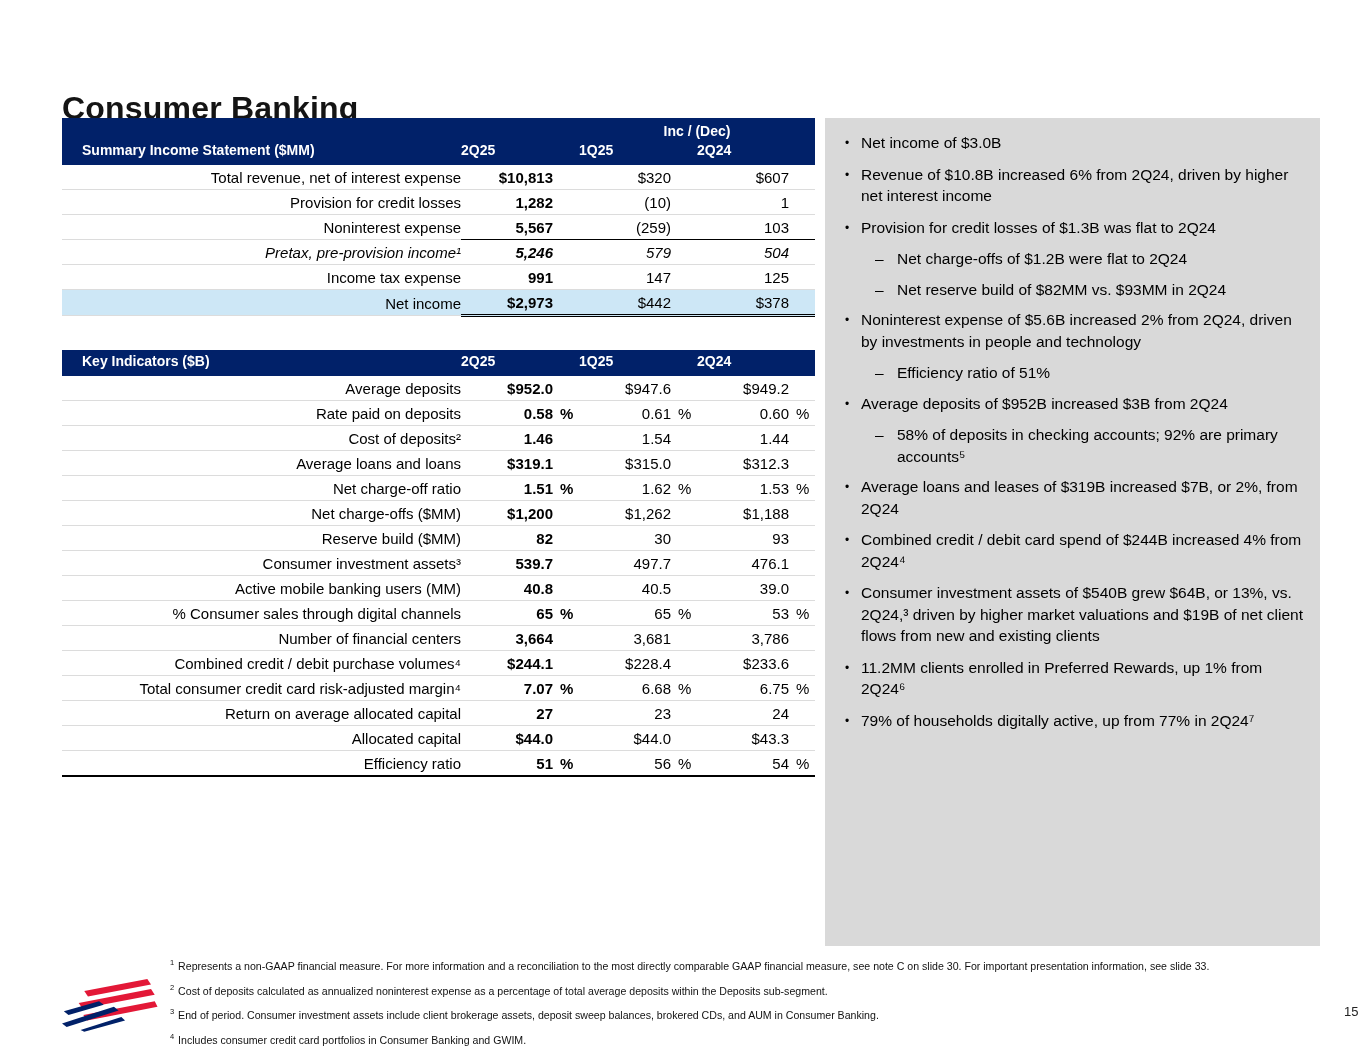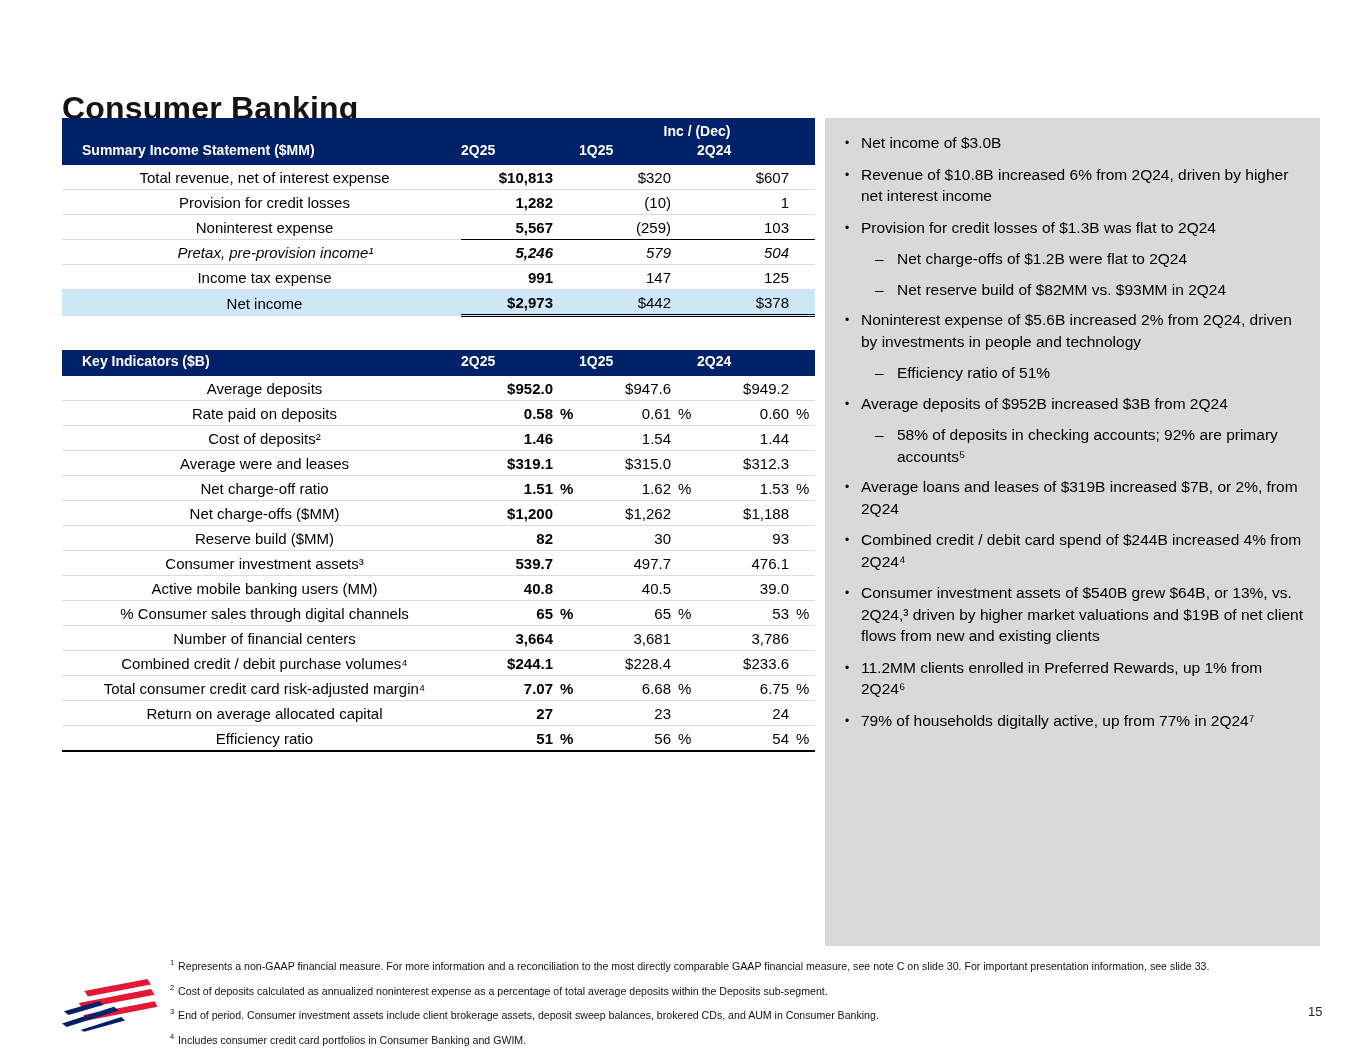--- a/index.html
+++ b/index.html
@@ -19,21 +19,21 @@
   table { border-collapse:collapse; width:753px; table-layout:fixed; }
   col.c-lbl { width:399px; }
   col.c-val { width:92px; }
   col.c-unit { width:26px; }
   thead th { background:var(--navy,#012169); color:#fff; font-size:14px; font-weight:bold; }
   .incdec-row th { padding:5px 0 0; text-align:center; }
   .head-row th { padding:3px 0 7px; }
   th.t-title { text-align:left; padding-left:20px; }
   th.colhead { text-align:left; }
   td { font-size:15px; padding:4px 0 3px; border-bottom:1px solid #dcdcdc; }
-  td.lbl { text-align:center; padding-left:6px; white-space:nowrap; }
+  td.lbl { text-align:right; padding-left:6px; white-space:nowrap; }
   td.val { text-align:right; }
   td.unit { text-align:left; padding-left:7px; }
   td.c0 { font-weight:bold; }
   tr.italic td { font-style:italic; }
   tr.indent td.lbl { padding-left:28px; }
   tr.rule-below td.val, tr.rule-below td.unit { border-bottom:1.5px solid #000; }
   tr.highlight td { background:var(--light-blue,#cde7f6); }
   tr.highlight td.val, tr.highlight td.unit {
     border-top:1.5px solid #000;
     border-bottom:3px double #000;
@@ -52,21 +52,21 @@
   .bullet.l2 { padding-left:58px; margin-bottom:9px; }
   .bullet.l2 .marker { position:absolute; left:36px; top:0; font-size:15.5px; }
 
   
   .footnotes {
     position:absolute; left:170px; top:952px; width:1160px;
     font-size:10.6px; line-height:22px; color:#111;
   }
   .footnote { white-space:normal; }
   .footnote .fnsup { font-size:7.5px; vertical-align:super; margin-right:1px; }
-  .page-number { position:absolute; left:1308px; top:1004px; font-size:13px; color:#222; }
+  .page-number { position:absolute; left:1344px; top:1004px; font-size:13px; color:#222; }
   .logo { position:absolute; left:62px; top:972px; width:102px; height:62px; }
 </style>
 </head>
 <body>
 
 <h1 class="title">Consumer Banking</h1>
 
 <div class="tables">
 
   <table class="income">
@@ -189,21 +189,21 @@
         <tr class="">
           <td class="lbl">Cost of deposits²</td>
           <td class="val c0">1.46</td>
           <td class="unit c0"></td>
           <td class="val c1">1.54</td>
           <td class="unit c1"></td>
           <td class="val c2">1.44</td>
           <td class="unit c2"></td>
         </tr>
         <tr class="">
-          <td class="lbl">Average were and leases</td>
+          <td class="lbl">Average loans and loans</td>
           <td class="val c0">$319.1</td>
           <td class="unit c0"></td>
           <td class="val c1">$315.0</td>
           <td class="unit c1"></td>
           <td class="val c2">$312.3</td>
           <td class="unit c2"></td>
         </tr>
         <tr class="">
           <td class="lbl">Net charge-off ratio</td>
           <td class="val c0">1.51</td>
@@ -285,20 +285,29 @@
           <td class="val c2">6.75</td>
           <td class="unit c2">%</td>
         </tr>
         <tr class="">
           <td class="lbl">Return on average allocated capital</td>
           <td class="val c0">27</td>
           <td class="unit c0"></td>
           <td class="val c1">23</td>
           <td class="unit c1"></td>
           <td class="val c2">24</td>
+          <td class="unit c2"></td>
+        </tr>
+        <tr class="">
+          <td class="lbl">Allocated capital</td>
+          <td class="val c0">$44.0</td>
+          <td class="unit c0"></td>
+          <td class="val c1">$44.0</td>
+          <td class="unit c1"></td>
+          <td class="val c2">$43.3</td>
           <td class="unit c2"></td>
         </tr>
         <tr class="">
           <td class="lbl">Efficiency ratio</td>
           <td class="val c0">51</td>
           <td class="unit c0">%</td>
           <td class="val c1">56</td>
           <td class="unit c1">%</td>
           <td class="val c2">54</td>
           <td class="unit c2">%</td>

